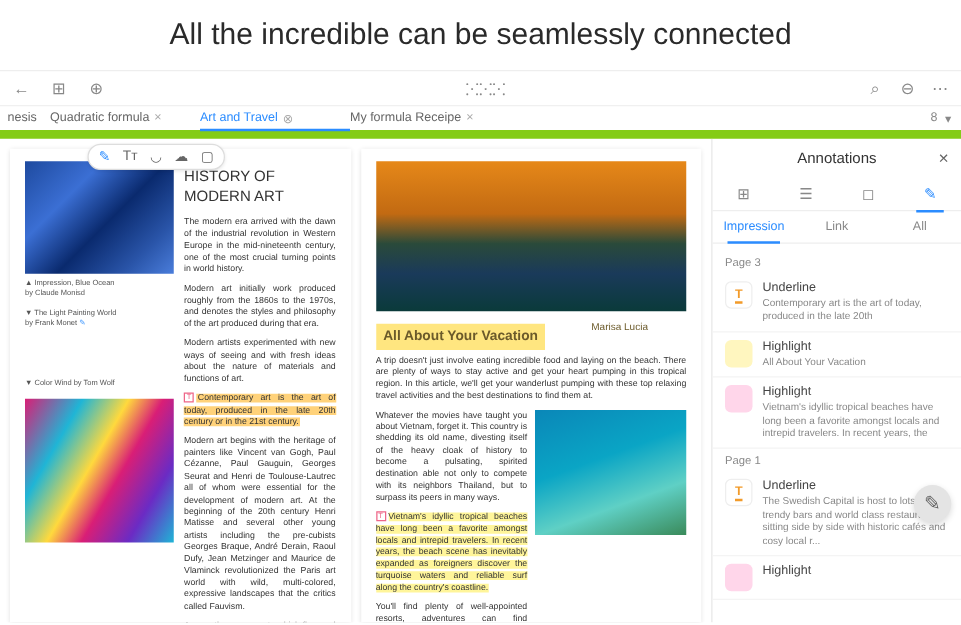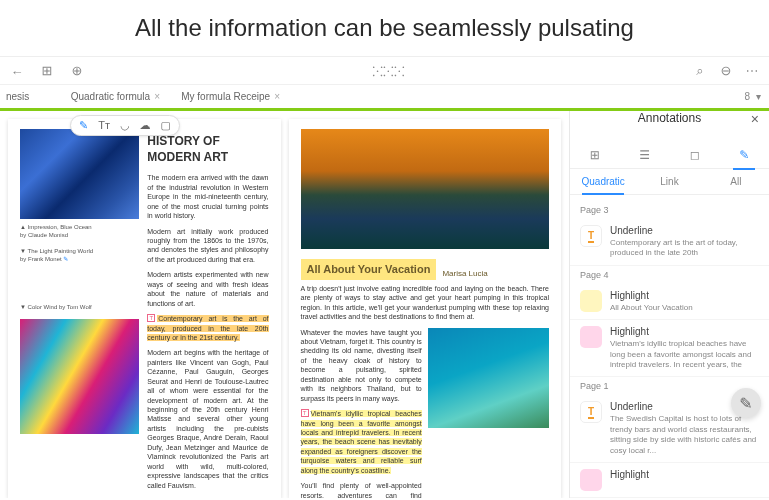--- a/index.html
+++ b/index.html
@@ -3,48 +3,48 @@
 <meta charset="utf-8">
 <style>
 *{margin:0;padding:0;box-sizing:border-box;font-family:-apple-system,BlinkMacSystemFont,'Segoe UI',sans-serif}
 body{width:769px;height:500px;background:#fff;overflow:hidden;position:relative}
 .headline{text-align:center;font-size:24px;font-weight:400;color:#2a2a2a;padding:14px 0}
 .app{height:calc(100% - 58px);display:flex;flex-direction:column;border-top:1px solid #eee}
 .topbar{height:28px;display:flex;align-items:center;padding:0 8px;gap:12px;border-bottom:1px solid #f0f0f0}
 .ico-btn{width:18px;height:18px;display:flex;align-items:center;justify-content:center;color:#888;cursor:pointer;font-size:13px}
 .topbar-center{flex:1;display:flex;justify-content:center}
 .topbar-right{display:flex;gap:8px}
-.tabs{height:26px;display:flex;border-bottom:3px solid #84cc16;font-size:10px;position:relative}
-.tab{flex:0 0 120px;display:flex;align-items:center;justify-content:flex-end;gap:4px;color:#666;cursor:pointer;position:relative}
+.tabs{height:26px;display:flex;border-bottom:7px solid #84cc16;font-size:10px;position:relative}
+.tab{flex:0 0 120px;display:flex;align-items:center;justify-content:flex-start;gap:4px;color:#666;cursor:pointer;position:relative}
 .tab.active{color:#2b8cff}
 .tab.active::after{content:'';position:absolute;bottom:-1px;left:0;right:0;height:2px;background:#2b8cff}
 .tab-close{font-size:10px;color:#aaa}
 .tab:nth-child(1){flex:0 0 40px;justify-content:flex-start;padding-left:6px}
 .tabs-right{position:absolute;right:8px;top:0;height:100%;display:flex;align-items:center;gap:6px;font-size:10px;color:#888}
 .body{flex:1;display:flex;overflow:hidden}
 .docs{flex:1;display:flex;gap:8px;padding:8px 8px 0 8px;overflow:hidden;position:relative}
 .doc-page{flex:1;background:#fff;box-shadow:0 1px 4px rgba(0,0,0,.15);padding:10px 12px;font-size:7px;line-height:1.35;color:#333;overflow:hidden;position:relative}
 .float-toolbar{position:absolute;top:4px;left:70px;background:#fff;border:1px solid #ddd;border-radius:14px;padding:3px 8px;display:flex;gap:10px;font-size:11px;color:#666;box-shadow:0 1px 3px rgba(0,0,0,.1);z-index:5}
 .doc1 .img-a{width:100%;height:90px;background:linear-gradient(135deg,#1e4a9f 0%,#3b6fd4 30%,#0a2a6e 55%,#2954a8 80%,#4a7ddb 100%);margin-bottom:4px}
 .doc1 .caption{font-size:6px;color:#555;margin-bottom:8px}
 .doc1 .img-b{width:100%;height:115px;background:linear-gradient(120deg,#d91e76 0%,#1fb5d6 25%,#ffd93d 45%,#d91e76 60%,#6b2bc4 80%,#1fb5d6 100%)}
 .doc1-r{padding-top:4px}
-.h1{font-size:12px;font-weight:700;margin-bottom:8px}
+.h1{font-size:12px;font-weight:400;margin-bottom:8px}
 .para{margin-bottom:6px;text-align:justify}
 .hl-org{background:#ffd27a;padding:0 1px}
 .doc2 .hero{width:100%;height:120px;background:linear-gradient(180deg,#e68819 0%,#c26a12 35%,#2a4a3a 55%,#1a3a5a 75%,#0a3a3a 100%);margin-bottom:6px}
 .doc2 .title-band{background:#ffe680;padding:3px 6px;margin:4px 0;font-size:11px;font-weight:600;color:#6b5a2a}
-.author{font-size:8px;color:#6b5a2a;margin-bottom:4px;text-align:left}
+.author{font-size:8px;color:#6b5a2a;margin-bottom:16px;text-align:center}
 .doc2-lower{display:flex;gap:6px;margin-top:4px}
 .doc2-text{flex:1}
 .doc2-img{flex:1;height:100px;background:linear-gradient(160deg,#0a87b8 0%,#0aa5c5 40%,#5fd0c5 70%,#3a8a5a 100%)}
 .marker-t{display:inline-block;width:8px;height:8px;border:1px solid #e68;color:#e68;font-size:6px;text-align:center;line-height:7px;vertical-align:top;margin-right:2px}
 .hl-yel{background:#fff59a}
 .annos{width:200px;border-left:1px solid #e8e8e8;display:flex;flex-direction:column;position:relative}
-.ann-hdr{display:flex;align-items:flex-start;justify-content:center;height:30px;font-size:12px;color:#333;position:relative}
+.ann-hdr{display:flex;align-items:center;justify-content:center;height:30px;font-size:12px;color:#333;position:relative}
 .ann-hdr .close{position:absolute;right:10px;font-size:14px;color:#666;cursor:pointer}
 .ann-icons{height:28px;display:flex;justify-content:space-around;align-items:center;border-bottom:1px solid #eee;font-size:12px;color:#888}
 .ann-icons .act{color:#2b8cff;position:relative}
 .ann-icons .act::after{content:'';position:absolute;bottom:-8px;left:-6px;right:-6px;height:2px;background:#2b8cff}
 .ann-tabs{height:26px;display:flex;font-size:10px;border-bottom:1px solid #eee}
 .ann-tab{flex:1;display:flex;align-items:center;justify-content:center;color:#888;cursor:pointer}
 .ann-tab.active{color:#2b8cff;position:relative}
 .ann-tab.active::after{content:'';position:absolute;bottom:-1px;left:12px;right:12px;height:2px;background:#2b8cff}
 .ann-list{flex:1;overflow:auto;padding:6px 0}
 .page-lbl{font-size:9px;color:#888;padding:4px 10px}
@@ -57,21 +57,21 @@
 .ann-txt{flex:1}
 .ann-type{font-size:10px;color:#444;margin-bottom:2px}
 .ann-desc{font-size:8px;color:#888;line-height:1.3}
 .fab{position:absolute;right:8px;bottom:80px;width:30px;height:30px;border-radius:50%;background:#e4e4e4;display:flex;align-items:center;justify-content:center;color:#666;box-shadow:0 2px 5px rgba(0,0,0,.15);cursor:pointer}
 .doc1-cols{display:flex;gap:8px}
 .doc1-l{flex:0 0 48%}
 </style>
 </head>
 <body>
 
-<div class="headline">All the information can be seamlessly pulsating</div>
+<div class="headline">All the incredible can be seamlessly connected</div>
 
 <div class="app">
 
   <div class="topbar">
     <span class="ico-btn">←</span>
     <span class="ico-btn">⊞</span>
     <span class="ico-btn">⊕</span>
     <div class="topbar-center">
         <span class="ico-btn">⁙⁙⁙</span>
       </div>
@@ -82,20 +82,24 @@
     </div>
   </div>
 
   <div class="tabs">
     <div class="tab">
         <span>nesis</span>
       </div>
     <div class="tab">
         <span>Quadratic formula</span>
         <span class="tab-close">×</span>
+      </div>
+    <div class="tab active">
+        <span>Art and Travel</span>
+        <span class="tab-close">⊗</span>
       </div>
     <div class="tab">
         <span>My formula Receipe</span>
         <span class="tab-close">×</span>
       </div>
     <div class="tabs-right">
       <span>8</span>
       <span>▾</span>
     </div>
   </div>
@@ -155,36 +159,35 @@
         <span>Annotations</span>
         <span class="close">×</span>
       </div>
       <div class="ann-icons">
         <span>⊞</span>
         <span>☰</span>
         <span>◻</span>
         <span class="act">✎</span>
       </div>
       <div class="ann-tabs">
-        <div class="ann-tab active">Quadratic</div>
+        <div class="ann-tab active">Impression</div>
         <div class="ann-tab">Link</div>
         <div class="ann-tab">All</div>
       </div>
       <div class="ann-list">
         <div class="page-lbl">Page 3</div>
         <div class="ann-item">
           <div class="ann-chip chip-ul">
               <span>T</span>
             </div>
           <div class="ann-txt">
               <div class="ann-type">Underline</div>
               <div class="ann-desc">Contemporary art is the art of today, produced in the late 20th</div>
             </div>
         </div>
-        <div class="page-lbl">Page 4</div>
         <div class="ann-item">
           <div class="ann-chip chip-hy">&nbsp;</div>
           <div class="ann-txt">
               <div class="ann-type">Highlight</div>
               <div class="ann-desc">All About Your Vacation</div>
             </div>
         </div>
         <div class="ann-item">
           <div class="ann-chip chip-hp">&nbsp;</div>
           <div class="ann-txt">

